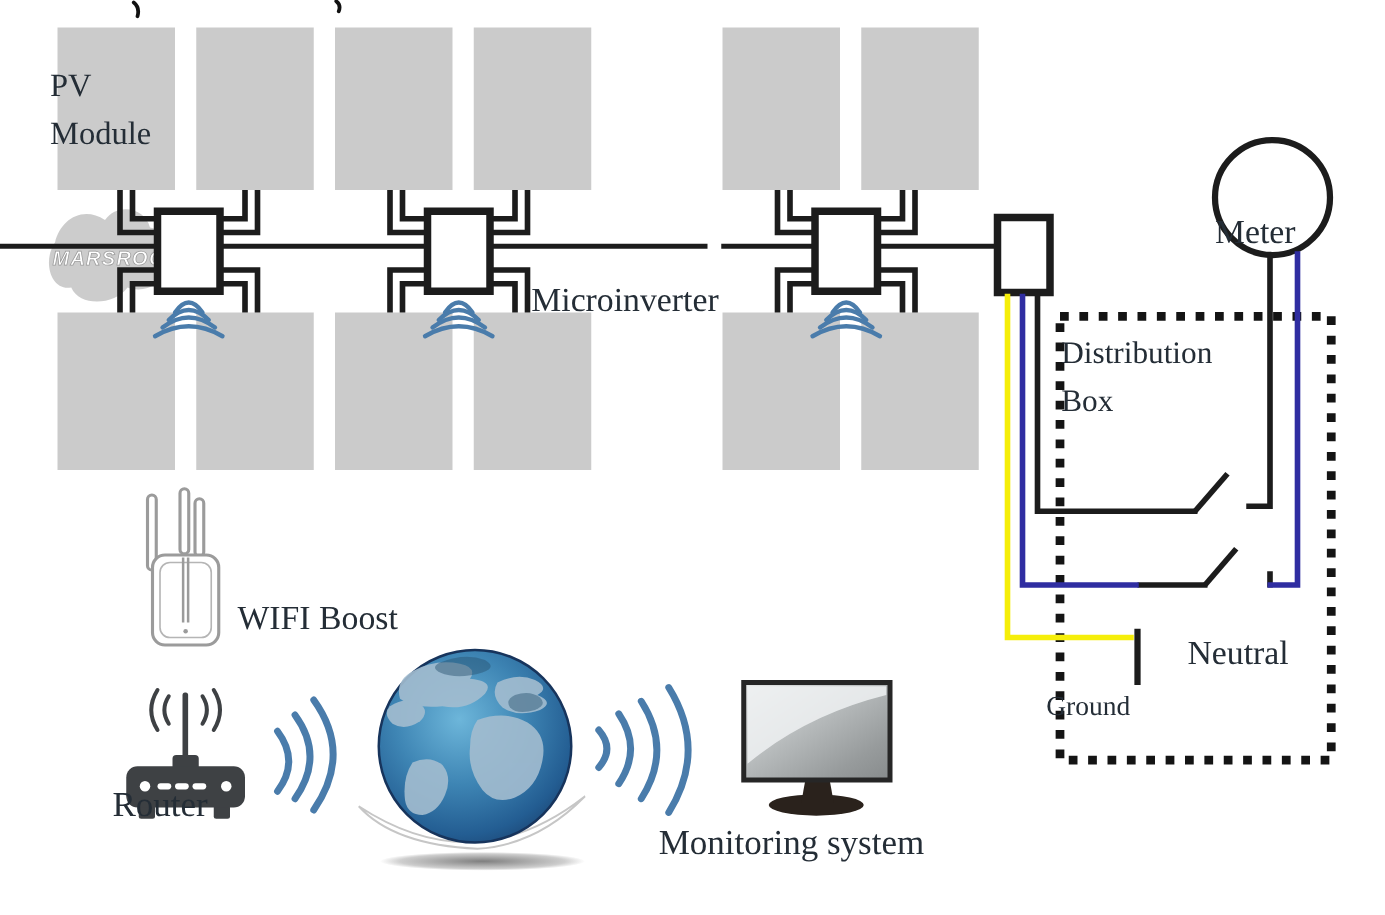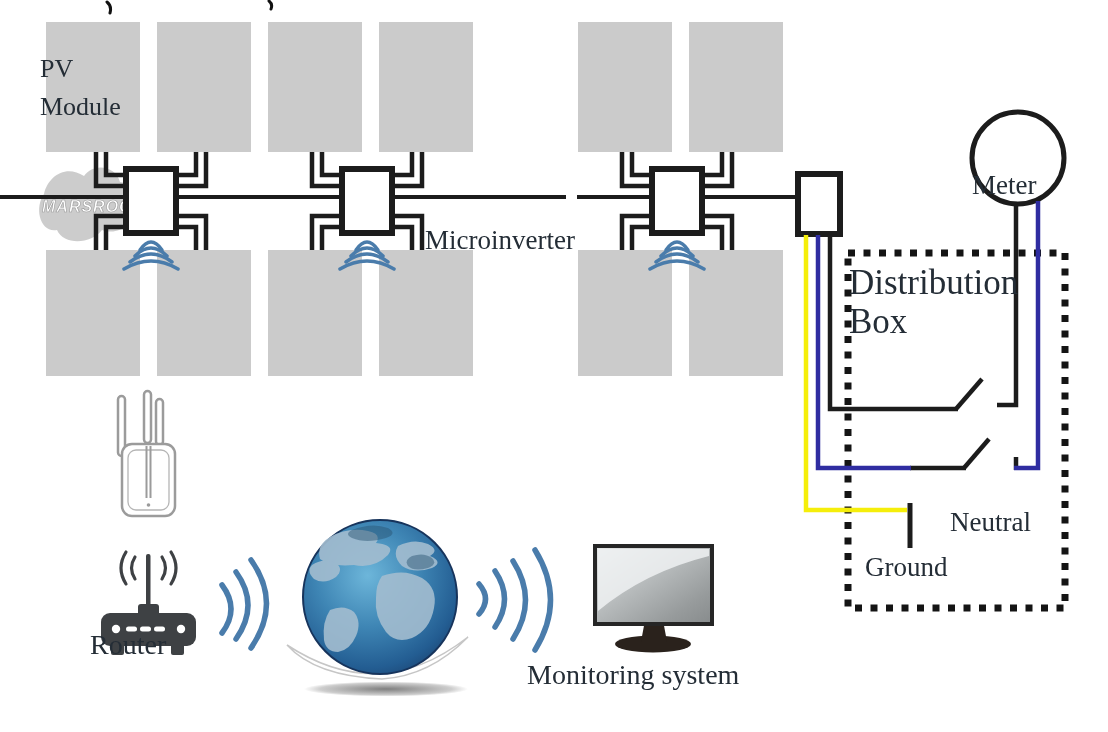--- a/index.html
+++ b/index.html
@@ -8,23 +8,23 @@
     overflow:hidden; font-family:"Liberation Serif","DejaVu Serif",serif;
   }
   .stage svg.diagram { position:absolute; left:0; top:0; }
   .lbl {
     position:absolute; color:#242d36; text-align:left; line-height:1.15;
     font-family:"Liberation Serif","DejaVu Serif",serif; white-space:nowrap;
   }
   #lbl-pv      { left:40px;  top:50px;  width:106px; font-size:26px; line-height:38px; }
   #lbl-micro   { left:425px; top:201px; width:195px; font-size:27px;margin-top:24px; }
   #lbl-meter   { left:972px; top:143px; width:92px;  font-size:27px;margin-top:27px; }
-  #lbl-dist    { left:849px; top:263px; width:162px; font-size:35px; line-height:39px; }
+  #lbl-dist    { left:849px; top:263px; width:162px; font-size:25px; line-height:39px; }
   #lbl-neutral { left:950px; top:507px; width:115px; font-size:27px; }
-  #lbl-ground  { left:865px; top:552px; width:115px; font-size:27px; }
+  #lbl-ground  { left:837px; top:552px; width:115px; font-size:22px; }
   #lbl-wifi    { left:190px; top:479px; width:162px; font-size:27px; }
   #lbl-router  { left:90px;  top:629px; width:106px; font-size:28px; }
   #lbl-mon     { left:527px; top:659px; width:252px; font-size:28px;font-family:Liberation Serif, serif; }
 </style>
 </head>
 <body>
 
 <div class="stage">
 
 <svg class="diagram" width="1108" height="732" viewBox="0 0 1108 732">
@@ -206,16 +206,17 @@
   <div>Module</div>
 </div>
 <div class="lbl" id="lbl-micro">Microinverter</div>
 <div class="lbl" id="lbl-meter">Meter</div>
 <div class="lbl" id="lbl-dist">
   <div>Distribution</div>
   <div>Box</div>
 </div>
 <div class="lbl" id="lbl-neutral">Neutral</div>
 <div class="lbl" id="lbl-ground">Ground</div>
+<div class="lbl" id="lbl-wifi">WIFI Boost</div>
 <div class="lbl" id="lbl-router">Router</div>
 <div class="lbl" id="lbl-mon">Monitoring system</div>
 
 </div>
 
 </body></html>

